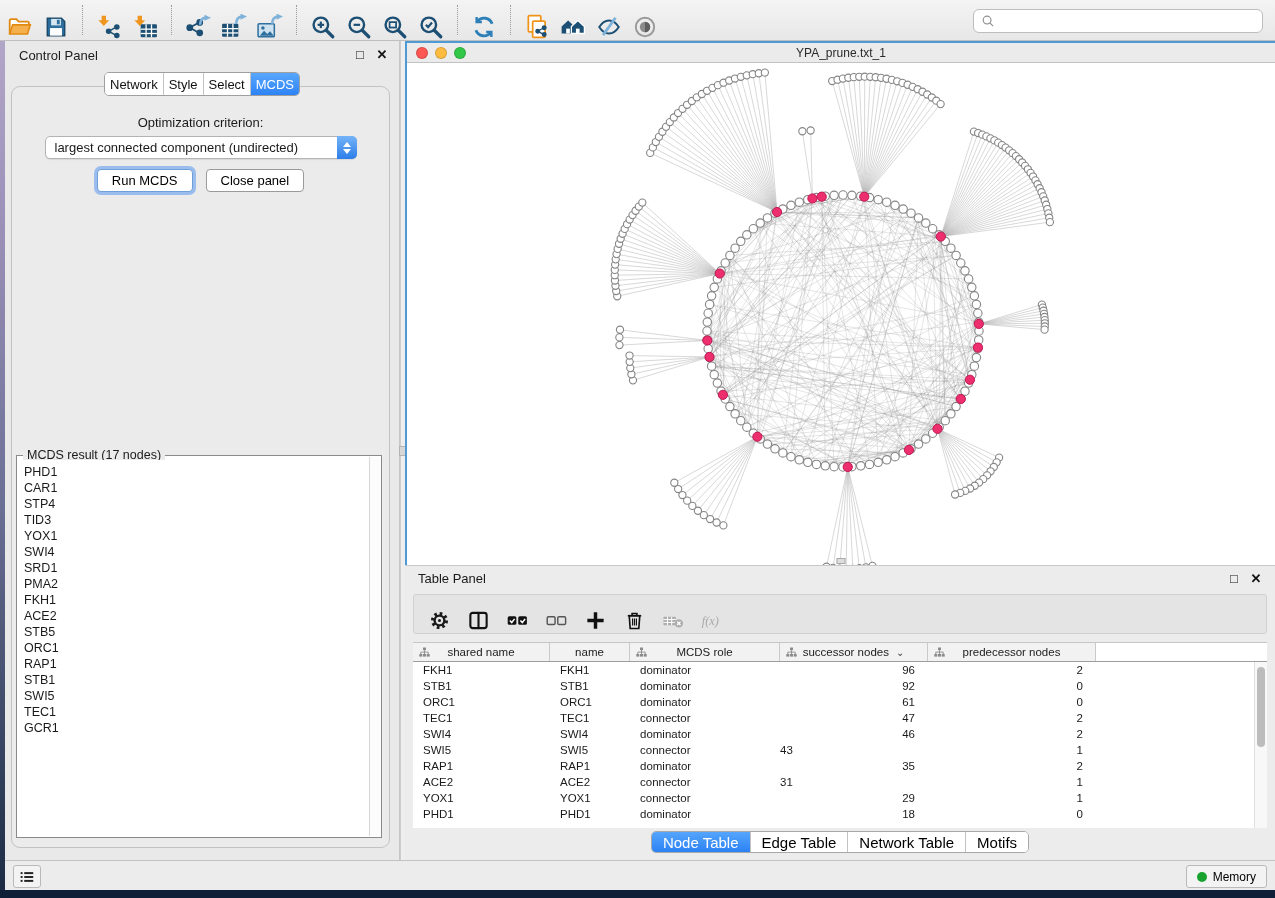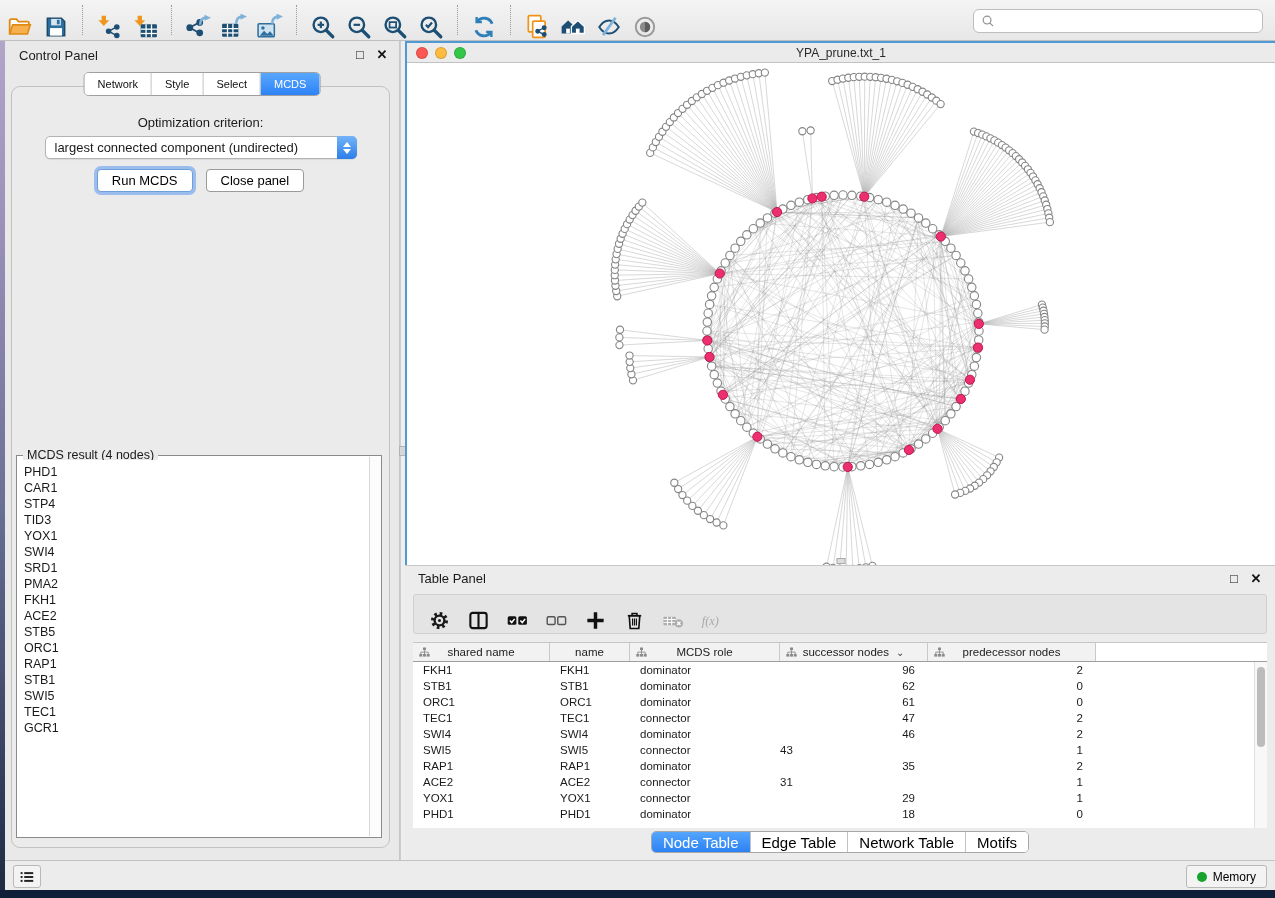--- a/index.html
+++ b/index.html
@@ -29,21 +29,21 @@
   .control-panel { position:absolute; left:5px; top:41px; width:395px; height:819px;
     background:#e9e9e9; border-right:1px solid #c7c7c7; }
   .cp-titlebar { position:absolute; left:0; top:0; right:0; height:27px; }
   .cp-title { position:absolute; left:14px; top:7px; font-size:13px; color:#1c1c1c; }
   .win-ctl { position:absolute; top:5px; width:18px; height:18px; border:none; background:transparent;
     font-size:13px; color:#111; cursor:pointer; line-height:18px; text-align:center; font-weight:bold;}
   .cp-float { right:30px; font-weight:normal; }
   .cp-close { right:8px; }
   .seg { position:absolute; top:31px; left:50%; transform:translateX(-50%); display:flex;
     border:1px solid #9f9f9f; border-radius:5px; background:#fff; overflow:hidden; z-index:3; height:24px;}
-  .seg button { border:none; background:#fff; font-size:11px; padding:0 13px; cursor:pointer;
+  .seg button { border:none; background:#fff; font-size:13px; padding:0 5px; cursor:pointer;
     border-left:1px solid #c3c3c3; color:#111; }
   .seg button:first-child { border-left:none; }
   .seg button.active { background:linear-gradient(#58a7fd,#2d83f6); color:#fff; }
   .inner-panel { position:absolute; left:6px; right:9px; top:45px; bottom:12px;
     background:#ebebeb; border:1px solid #c2c2c2; border-radius:9px; }
   .opt-label { position:absolute; top:28px; width:100%; text-align:center; font-size:13px; }
   .cp-select { position:absolute; top:49px; left:50%; transform:translateX(-50%); width:312px; height:23px;
     background:#fff; border:1px solid #b3b3b3; border-radius:5px; display:flex; align-items:center; cursor:pointer;
     box-shadow:0 1px 1px rgba(0,0,0,.08);}
   .cp-select .val { flex:1; font-size:13px; padding:0 9px; white-space:nowrap; overflow:hidden; }
@@ -312,21 +312,21 @@
       <span class="stepper">
           <i class="up"></i>
           <i class="dn"></i>
         </span>
     </div>
     <div class="cp-buttons">
       <button class="cp-btn focused">Run MCDS</button>
       <button class="cp-btn">Close panel</button>
     </div>
     <div class="mcds-fieldset">
-      <span class="mcds-legend">MCDS result (4 nodes)</span>
+      <span class="mcds-legend">MCDS result (17 nodes)</span>
       <div class="mcds-list" id="mcds-list">
           <div>PHD1</div>
           <div>CAR1</div>
           <div>STP4</div>
           <div>TID3</div>
           <div>YOX1</div>
           <div>SWI4</div>
           <div>SRD1</div>
           <div>PMA2</div>
           <div>FKH1</div>
@@ -1189,21 +1189,21 @@
         <div class="tp-cell" style="width: 137px; text-align: left; padding: 0px 0px 0px 10px;">FKH1</div>
         <div class="tp-cell" style="width: 80px; text-align: left; padding: 0px 0px 0px 10px;">FKH1</div>
         <div class="tp-cell" style="width: 150px; text-align: left; padding: 0px 0px 0px 10px;">dominator</div>
         <div class="tp-cell" style="width: 148px; text-align: right; padding: 0px 13px 0px 0px;">96</div>
         <div class="tp-cell" style="width: 168px; text-align: right; padding: 0px 13px 0px 0px;">2</div>
       </div>
       <div class="tp-row">
         <div class="tp-cell" style="width: 137px; text-align: left; padding: 0px 0px 0px 10px;">STB1</div>
         <div class="tp-cell" style="width: 80px; text-align: left; padding: 0px 0px 0px 10px;">STB1</div>
         <div class="tp-cell" style="width: 150px; text-align: left; padding: 0px 0px 0px 10px;">dominator</div>
-        <div class="tp-cell" style="width: 148px; text-align: right; padding: 0px 13px 0px 0px;">62</div>
+        <div class="tp-cell" style="width: 148px; text-align: right; padding: 0px 13px 0px 0px;">92</div>
         <div class="tp-cell" style="width: 168px; text-align: right; padding: 0px 13px 0px 0px;">0</div>
       </div>
       <div class="tp-row">
         <div class="tp-cell" style="width: 137px; text-align: left; padding: 0px 0px 0px 10px;">ORC1</div>
         <div class="tp-cell" style="width: 80px; text-align: left; padding: 0px 0px 0px 10px;">ORC1</div>
         <div class="tp-cell" style="width: 150px; text-align: left; padding: 0px 0px 0px 10px;">dominator</div>
         <div class="tp-cell" style="width: 148px; text-align: right; padding: 0px 13px 0px 0px;">61</div>
         <div class="tp-cell" style="width: 168px; text-align: right; padding: 0px 13px 0px 0px;">0</div>
       </div>
       <div class="tp-row">

